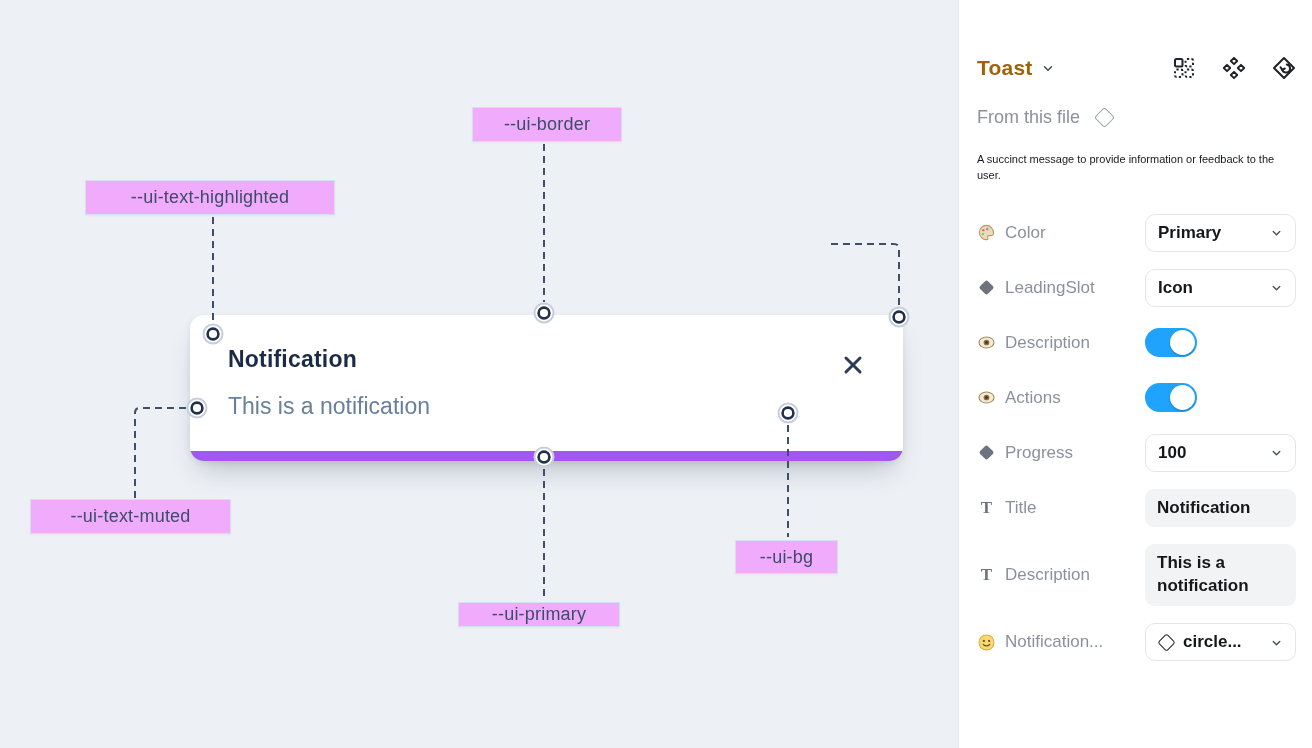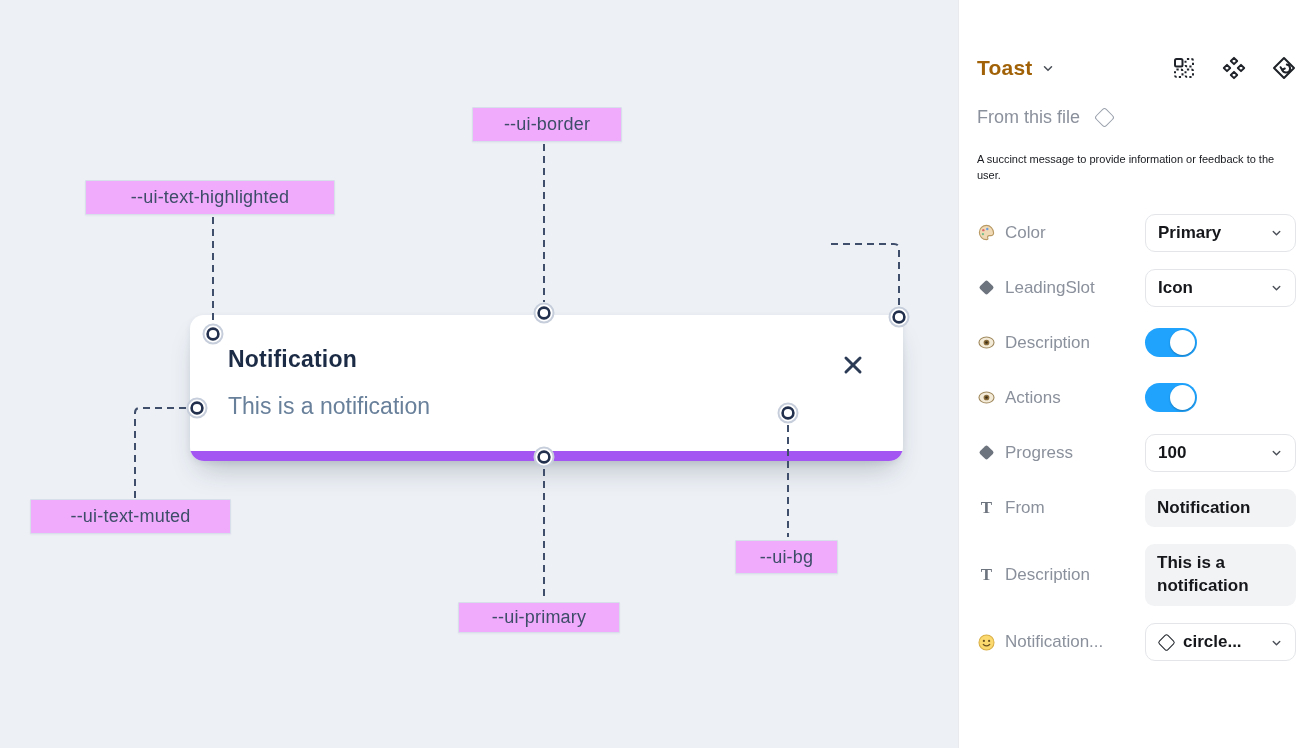--- a/index.html
+++ b/index.html
@@ -114,21 +114,21 @@
 
   <div class="token-pill" style="left:472px;top:107px;width:150px;height:35px;">
       <span>--ui-border</span>
     </div>
   <div class="token-pill" style="left:85px;top:180px;width:250px;height:35px;">
       <span>--ui-text-highlighted</span>
     </div>
   <div class="token-pill" style="left:30px;top:499px;width:201px;height:35px;">
       <span>--ui-text-muted</span>
     </div>
-  <div class="token-pill" style="left:458px;top:602px;width:162px;height:31px;">
+  <div class="token-pill" style="left:458px;top:602px;width:162px;height:25px;">
       <span>--ui-primary</span>
     </div>
   <div class="token-pill" style="left:735px;top:540px;width:103px;height:34px;text-align:center;">
       <span>--ui-bg</span>
     </div>
 </div>
 
 <div class="panel">
 
   <div class="panel-header">
@@ -260,21 +260,21 @@
             </svg>
           </span>
       </div>
     </div>
 
     <div class="prop-row">
       <span class="prop-label">
         <span class="prop-icon">
             <span class="t-glyph">T</span>
           </span>
-        <span>From</span>
+        <span>Title</span>
       </span>
       <div class="control-field">Notification</div>
     </div>
 
     <div class="prop-row">
       <span class="prop-label">
         <span class="prop-icon">
             <span class="t-glyph">T</span>
           </span>
         <span>Description</span>

